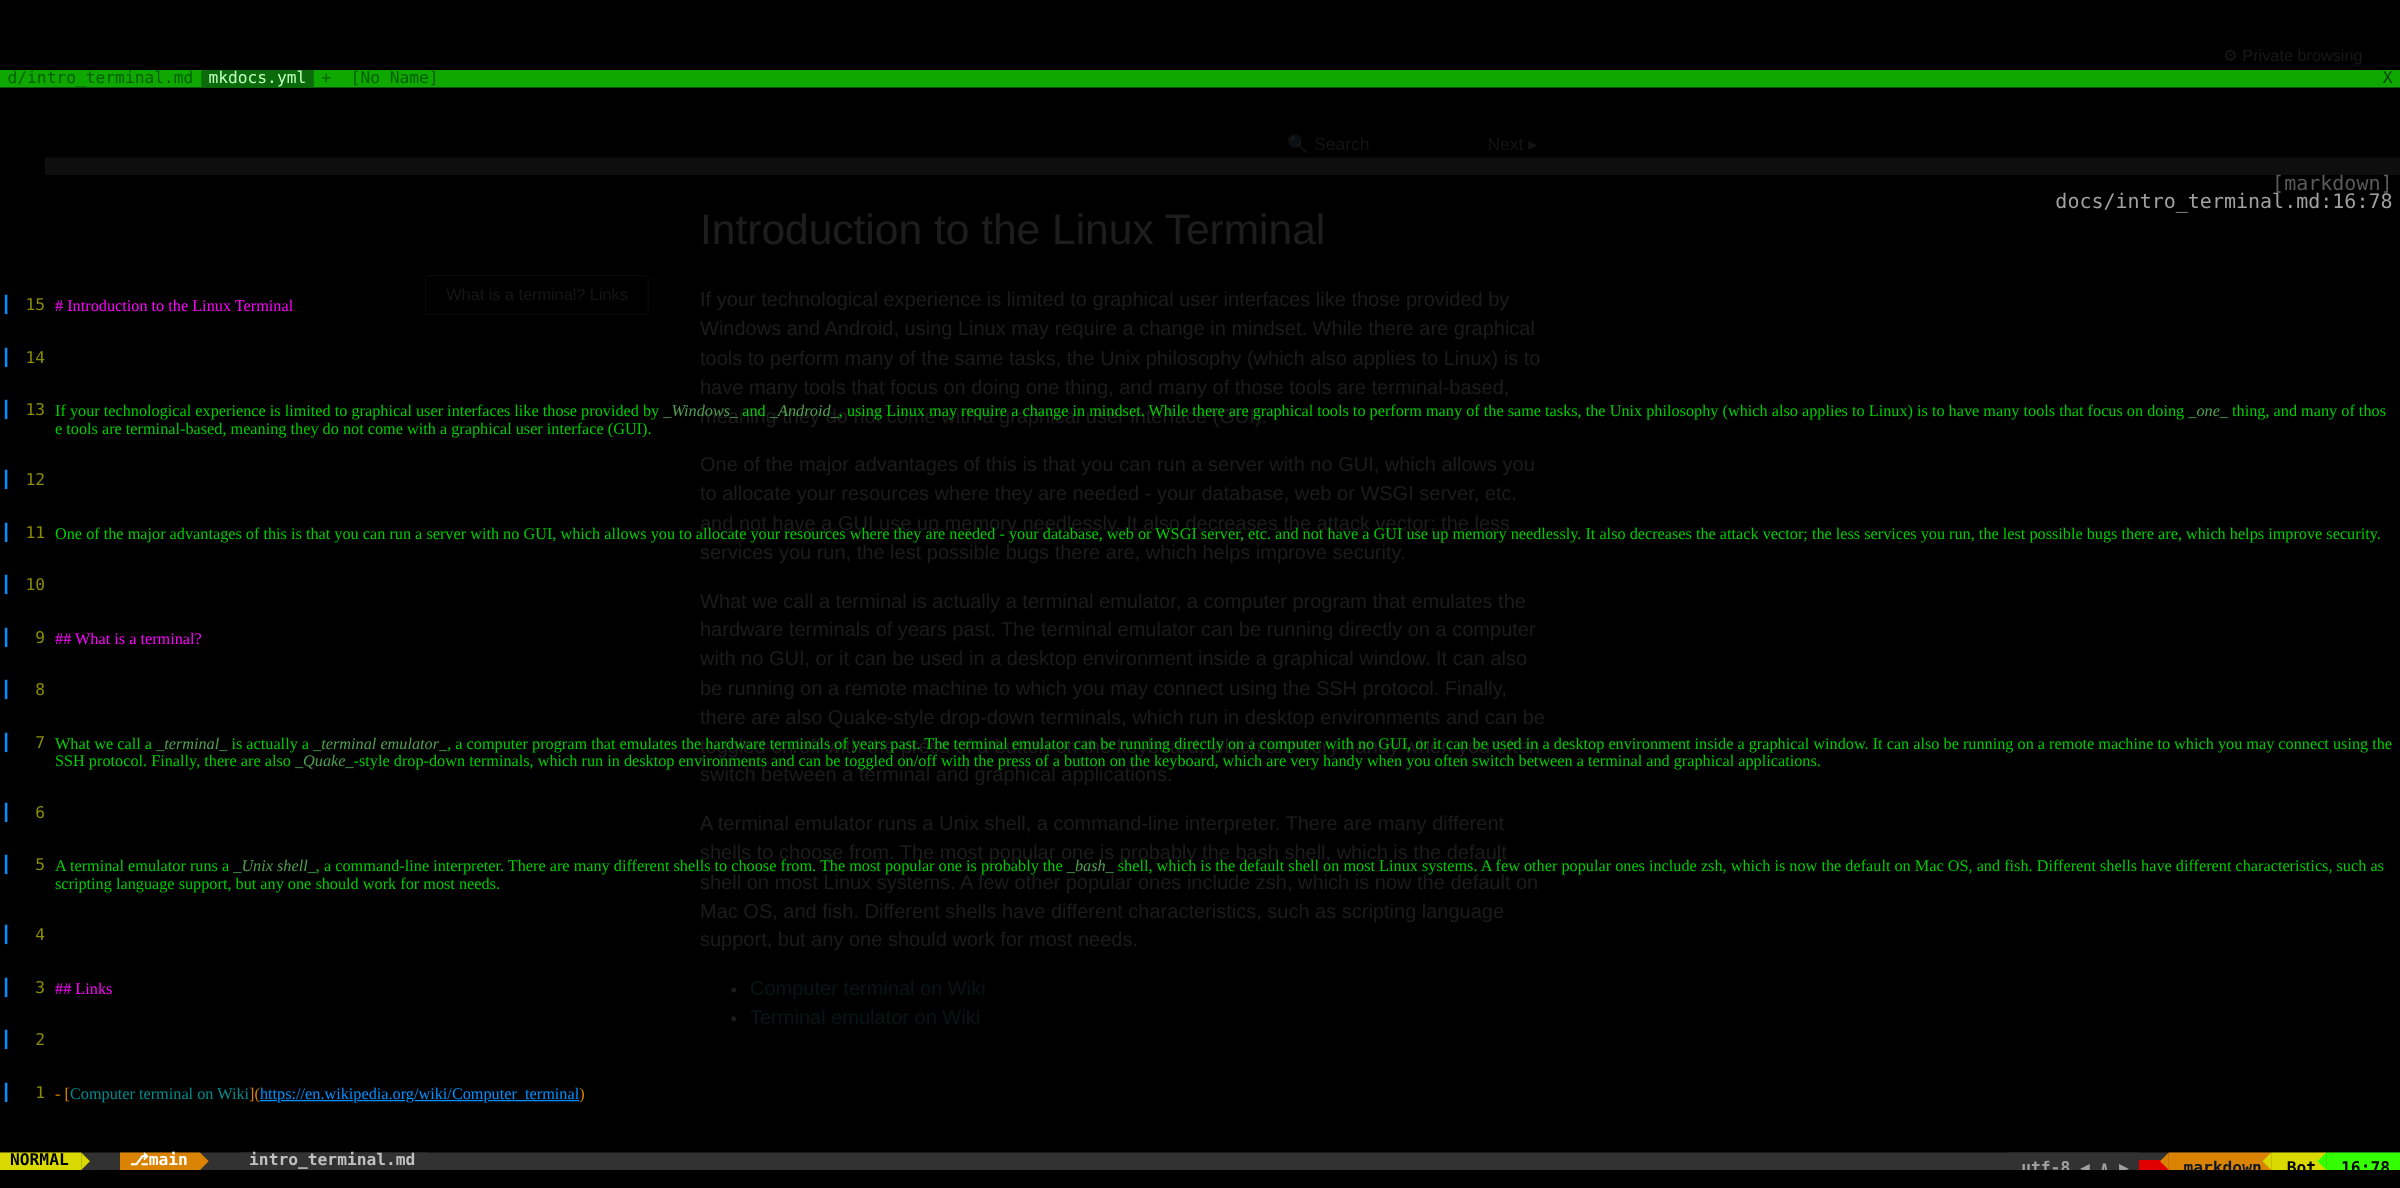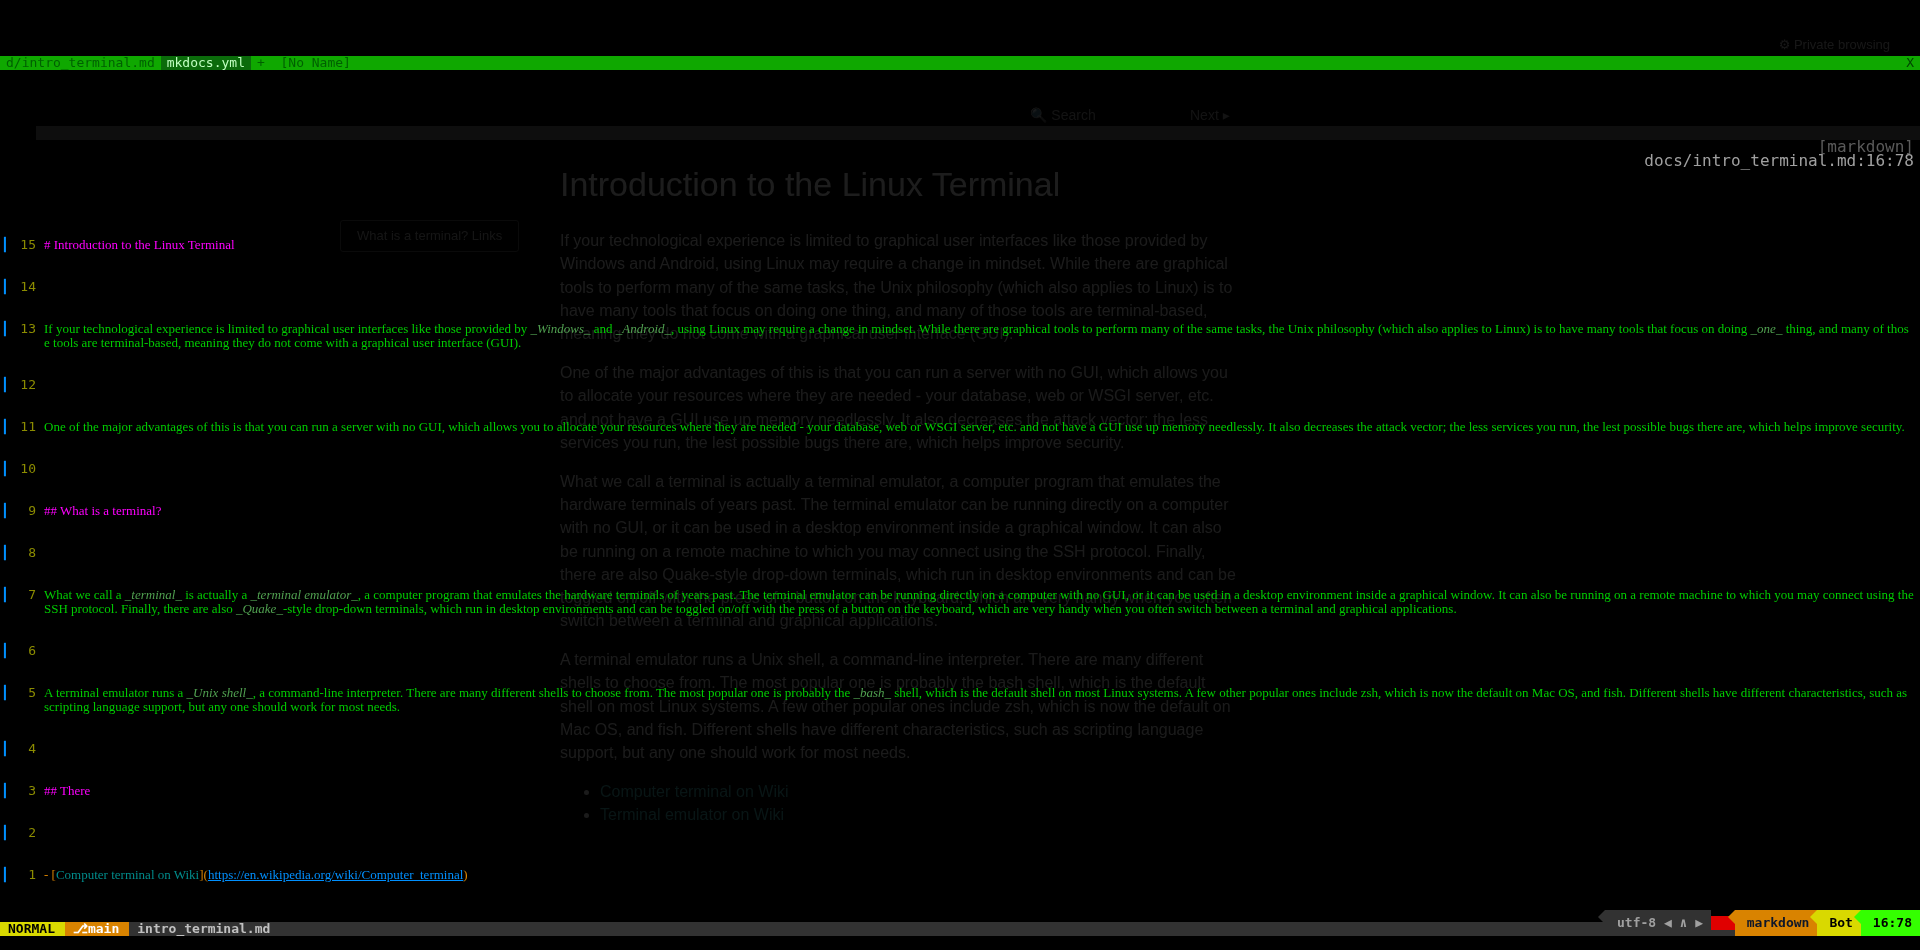--- a/index.html
+++ b/index.html
@@ -119,22 +119,23 @@
   .pun  { color: var(--orange); }
 
   
   .status {
     position:absolute;
     left:0; right:0;
     bottom:14px;
     height:14px;
     background: var(--dim);
     display:flex;
-    align-items:flex-end;
+    align-items:flex-start;
     font-weight:bold;
+    gap:31px;
   }
   .arrow { position:relative; padding:0 10px 0 8px; height:14px; display:inline-flex; align-items:center; }
   .arrow::after{
     content:""; position:absolute; right:-7px; top:0;
     border-top:7px solid transparent;
     border-bottom:7px solid transparent;
     border-left:7px solid currentColor;
   }
   .seg-mode { background:#d9d900; color:#000; }
   .seg-mode::after{ color:#d9d900; }
@@ -218,21 +219,21 @@
     <div class="row"><span class="sign mod">▎</span><span class="num">13</span><span class="txt"><span>If your technological experience is limited to graphical user interfaces like those provided by </span><span class="it">_Windows_</span><span> and </span><span class="it">_Android_</span><span>, using Linux may require a change in mindset. While there are graphical tools to perform many of the same tasks, the Unix philosophy (which also applies to Linux) is to have many tools that focus on doing </span><span class="it">_one_</span><span> thing, and many of those tools are terminal-based, meaning they do not come with a graphical user interface (GUI).</span></span></div>
     <div class="row"><span class="sign mod">▎</span><span class="num">12</span><span class="txt"></span></div>
     <div class="row"><span class="sign mod">▎</span><span class="num">11</span><span class="txt">One of the major advantages of this is that you can run a server with no GUI, which allows you to allocate your resources where they are needed - your database, web or WSGI server, etc. and not have a GUI use up memory needlessly. It also decreases the attack vector; the less services you run, the lest possible bugs there are, which helps improve security.</span></div>
     <div class="row"><span class="sign mod">▎</span><span class="num">10</span><span class="txt"></span></div>
     <div class="row"><span class="sign mod">▎</span><span class="num">9</span><span class="txt head">## What is a terminal?</span></div>
     <div class="row"><span class="sign mod">▎</span><span class="num">8</span><span class="txt"></span></div>
     <div class="row"><span class="sign mod">▎</span><span class="num">7</span><span class="txt"><span>What we call a </span><span class="it">_terminal_</span><span> is actually a </span><span class="it">_terminal emulator_</span><span>, a computer program that emulates the hardware terminals of years past. The terminal emulator can be running directly on a computer with no GUI, or it can be used in a desktop environment inside a graphical window. It can also be running on a remote machine to which you may connect using the SSH protocol. Finally, there are also </span><span class="it">_Quake_</span><span>-style drop-down terminals, which run in desktop environments and can be toggled on/off with the press of a button on the keyboard, which are very handy when you often switch between a terminal and graphical applications.</span></span></div>
     <div class="row"><span class="sign mod">▎</span><span class="num">6</span><span class="txt"></span></div>
     <div class="row"><span class="sign mod">▎</span><span class="num">5</span><span class="txt"><span>A terminal emulator runs a </span><span class="it">_Unix shell_</span><span>, a command-line interpreter. There are many different shells to choose from. The most popular one is probably the </span><span class="it">_bash_</span><span> shell, which is the default shell on most Linux systems. A few other popular ones include zsh, which is now the default on Mac OS, and fish. Different shells have different characteristics, such as scripting language support, but any one should work for most needs.</span></span></div>
     <div class="row"><span class="sign mod">▎</span><span class="num">4</span><span class="txt"></span></div>
-    <div class="row"><span class="sign mod">▎</span><span class="num">3</span><span class="txt head">## There</span></div>
+    <div class="row"><span class="sign mod">▎</span><span class="num">3</span><span class="txt head">## Links</span></div>
     <div class="row"><span class="sign mod">▎</span><span class="num">2</span><span class="txt"></span></div>
     <div class="row"><span class="sign mod">▎</span><span class="num">1</span>
       <span class="txt"><span class="pun">- </span><span class="pun">[</span><span class="lnk">Computer terminal on Wiki</span><span class="pun">](</span><span class="url">https://en.wikipedia.org/wiki/Computer_terminal</span><span class="pun">)</span></span>
     </div>
 
     
     
 
   </div>
 

